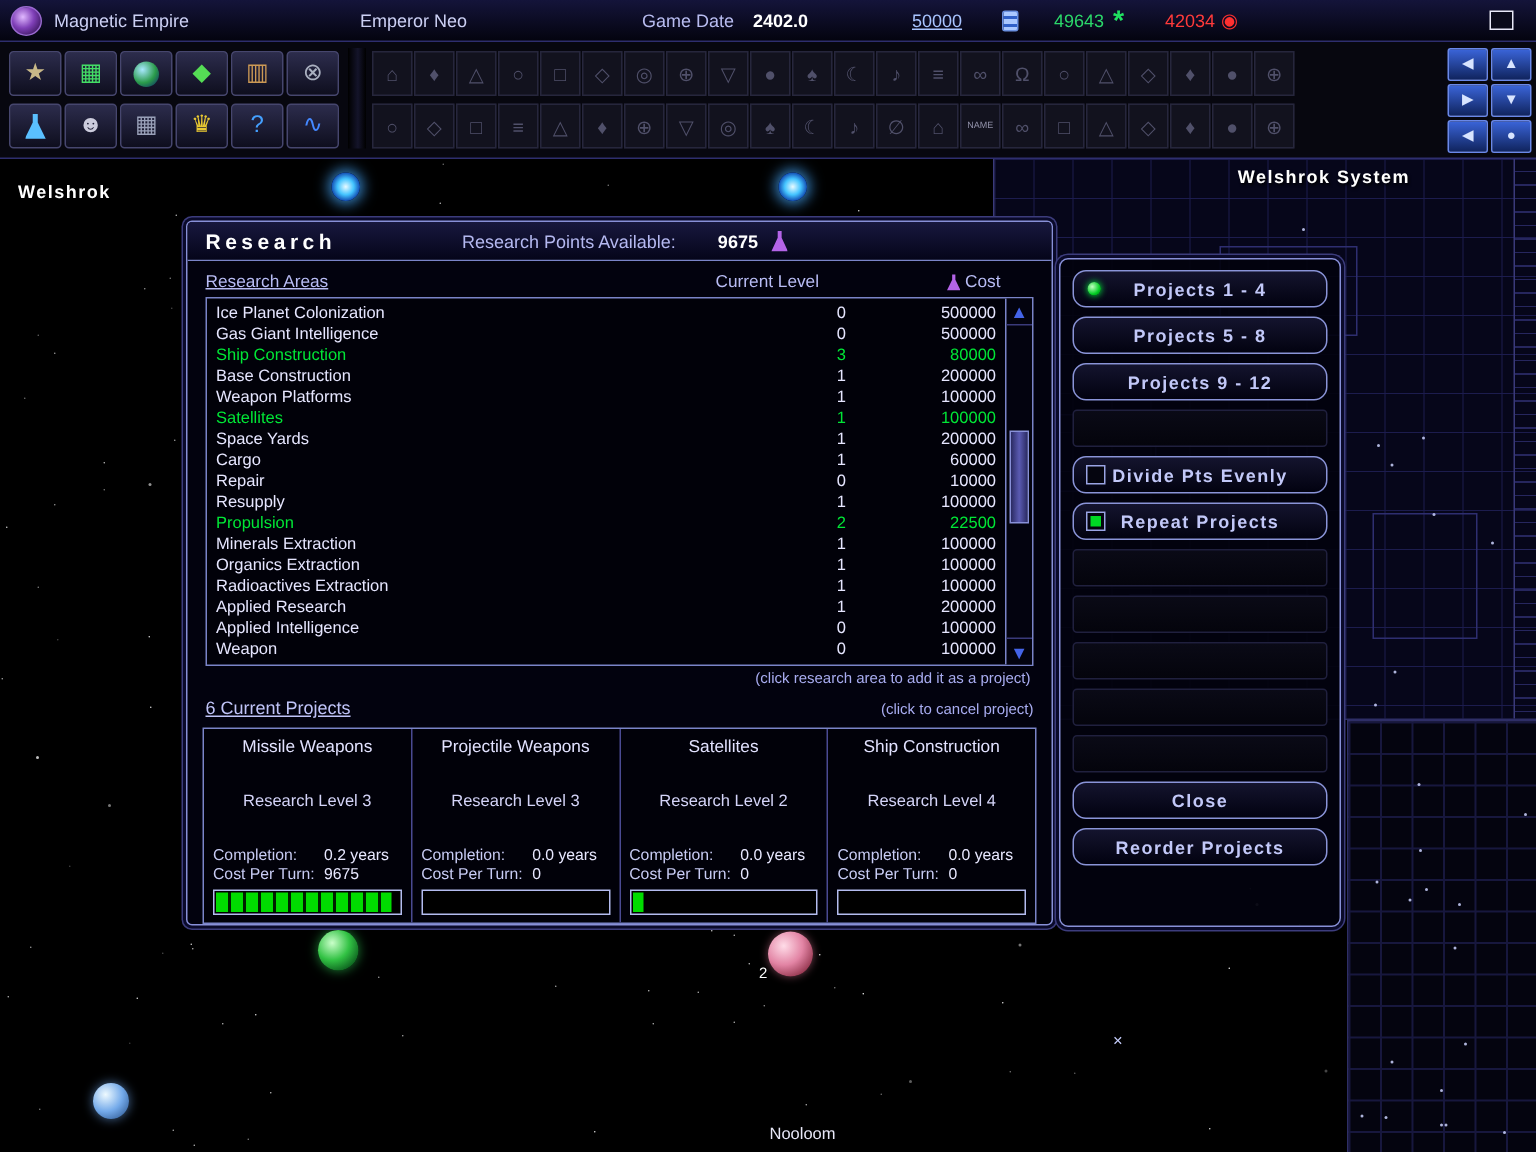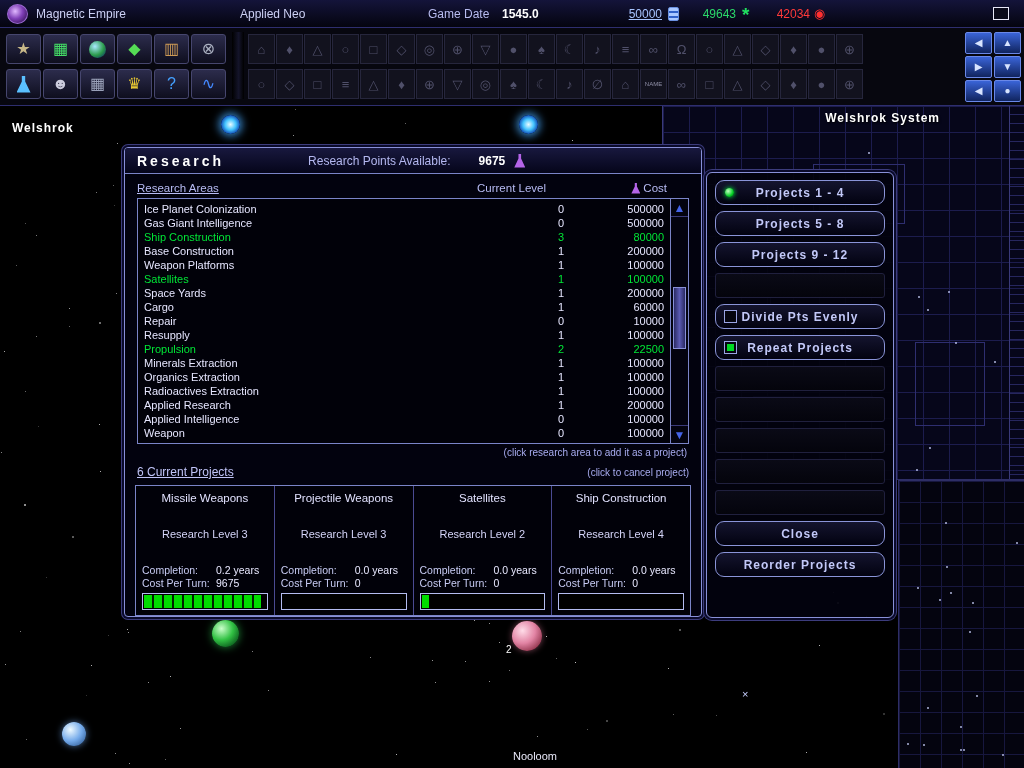--- a/index.html
+++ b/index.html
@@ -16,21 +16,21 @@
     background:linear-gradient(180deg,#14143a,#04040f);border-bottom:1px solid #2e2e6e;
     font-size:12px;color:#ccd0f4;}
   #topbar .abs{position:absolute;top:0;height:28px;line-height:28px;white-space:nowrap;}
   .emblem{position:absolute;left:7px;top:4px;width:21px;height:20px;border-radius:50%;
     background:radial-gradient(circle at 38% 35%,#e0b8ff,#8040b8 45%,#301050 90%);
     border:1px solid #9a6ad0;}
   #empire-name{left:36px;}
   #emperor-name{left:240px;}
   #gd-label{left:428px;color:#b8bcf0;}
   #gd-value{left:502px;color:#fff;font-weight:bold;}
-  #min-val{left:608px;width:54px;text-align:right;color:#a8c4ff;text-decoration:underline;}
+  #min-val{left:608px;width:54px;color:#a8c4ff;text-decoration:underline;}
   #org-val{left:686px;width:50px;text-align:right;color:#2bd86a;}
   #rad-val{left:760px;width:50px;text-align:right;color:#ff3a3a;}
   .res-icon{position:absolute;top:7px;}
   #minerals-icon{left:668px;width:11px;height:14px;border-radius:2px;
     background:repeating-linear-gradient(180deg,#aac8ff 0 3px,#3060c8 3px 5px);border:1px solid #6a90e0;}
   #organics-icon{left:742px;color:#20e060;font-weight:bold;font-size:19px;line-height:14px;top:8px;}
   #radioactives-icon{left:814px;color:#ff3030;font-size:13px;line-height:14px;}
   #minimize-btn{position:absolute;left:993px;top:7px;width:16px;height:13px;border:1px solid #e8e8f8;background:#0a0a1a;}
 
   
@@ -703,23 +703,23 @@
         <div class="side-btn t-plain">
 
     <span class="sb-label">Reorder Projects</span>
   </div>
       </div>
   </div>
 
   <div id="topbar">
     <div class="emblem"></div>
     <span class="abs" id="empire-name">Magnetic Empire</span>
-    <span class="abs" id="emperor-name">Applied Neo</span>
+    <span class="abs" id="emperor-name">Emperor Neo</span>
     <span class="abs" id="gd-label">Game Date</span>
-    <span class="abs" id="gd-value">1545.0</span>
+    <span class="abs" id="gd-value">2402.0</span>
     <span class="abs" id="min-val">50000</span>
     <span class="res-icon" id="minerals-icon"></span>
     <span class="abs" id="org-val">49643</span>
     <span class="res-icon" id="organics-icon">*</span>
     <span class="abs" id="rad-val">42034</span>
     <span class="res-icon" id="radioactives-icon">◉</span>
     <div id="minimize-btn"></div>
   </div>
 
   <div id="toolbar">

